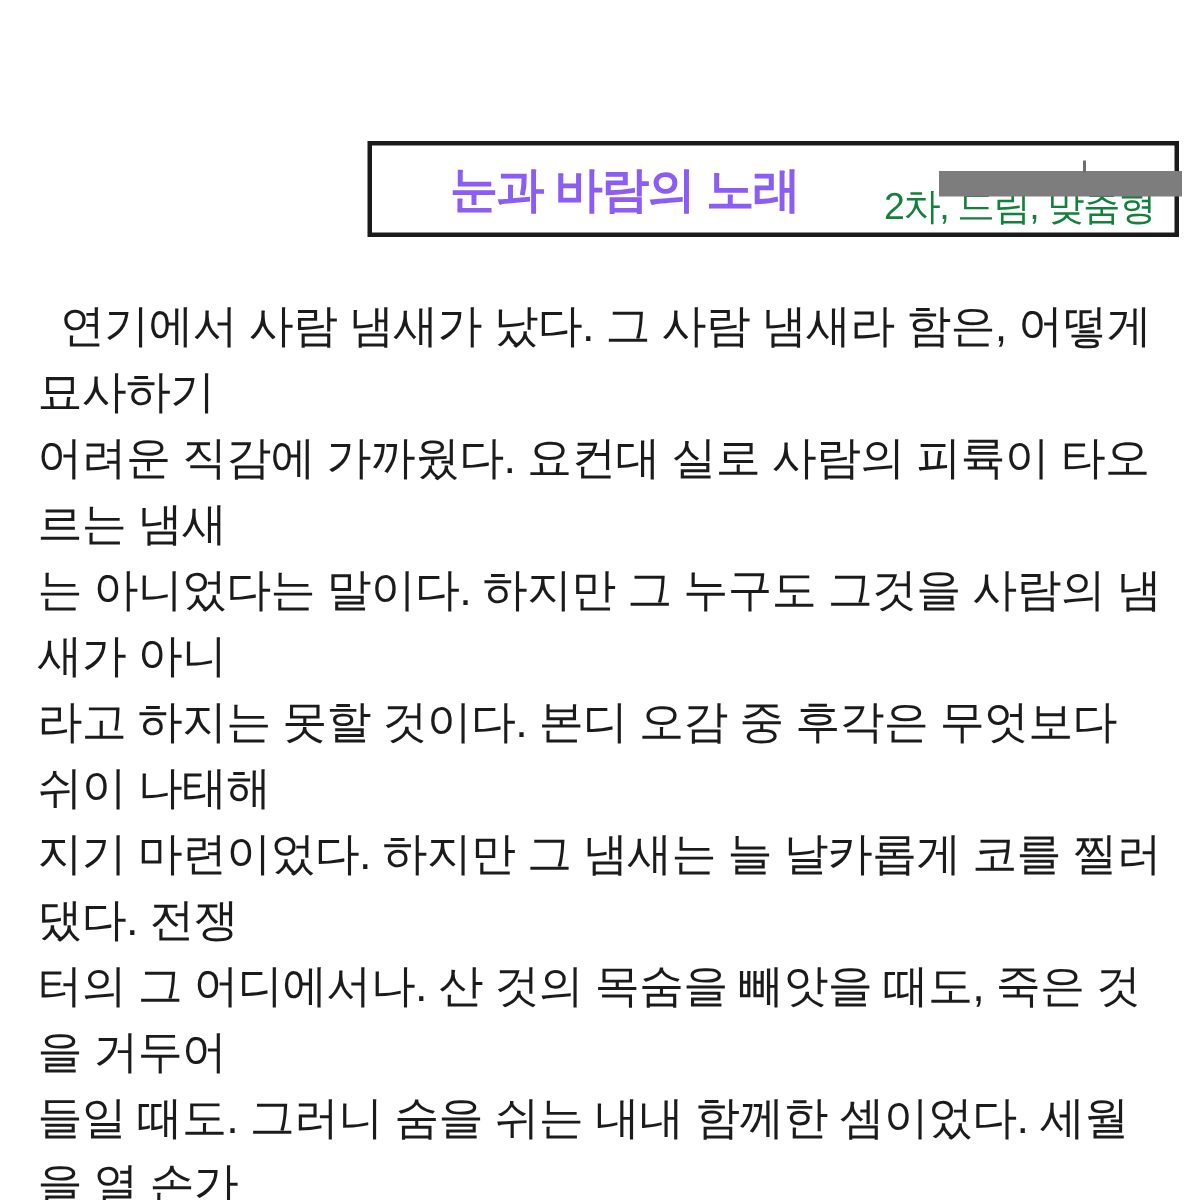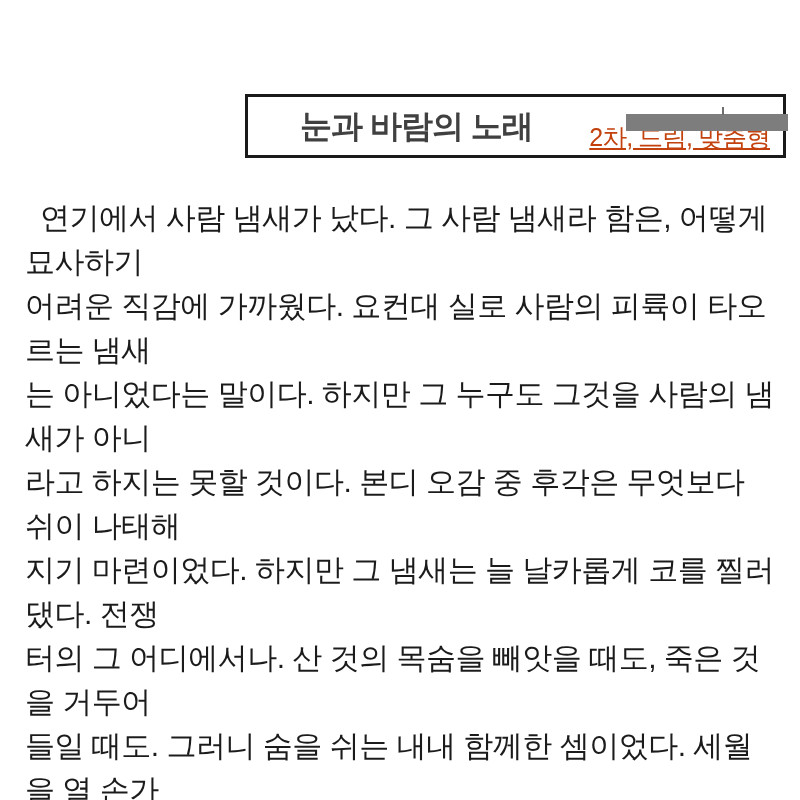--- a/index.html
+++ b/index.html
@@ -77,22 +77,22 @@
     text-indent: 15px;
     text-align: left;
   }
 </style>
 </head>
 <body>
 
 <div class="page">
 
   <div class="title-box" style="border-color: rgb(26, 26, 26);">
-    <span class="doc-title" style="color: #404040;">눈과 바람의 노래</span>
-    <span class="doc-tags" style="color: #c2410c; text-decoration: underline;">2차, 드림, 맞춤형</span>
+    <span class="doc-title" style="color: #8b5cf6;">눈과 바람의 노래</span>
+    <span class="doc-tags" style="color: #15803d;">2차, 드림, 맞춤형</span>
   </div>
 
   <div class="redaction-bar" style="background: rgb(125, 125, 125);"></div>
   <div class="redaction-notch"></div>
 
   <div class="body-text" style="color: rgb(27, 27, 27);">연기에서 사람 냄새가 났다. 그 사람 냄새라 함은, 어떻게 묘사하기
 어려운 직감에 가까웠다. 요컨대 실로 사람의 피륙이 타오르는 냄새
 는 아니었다는 말이다. 하지만 그 누구도 그것을 사람의 냄새가 아니
 라고 하지는 못할 것이다. 본디 오감 중 후각은 무엇보다 쉬이 나태해
 지기 마련이었다. 하지만 그 냄새는 늘 날카롭게 코를 찔러댔다. 전쟁

